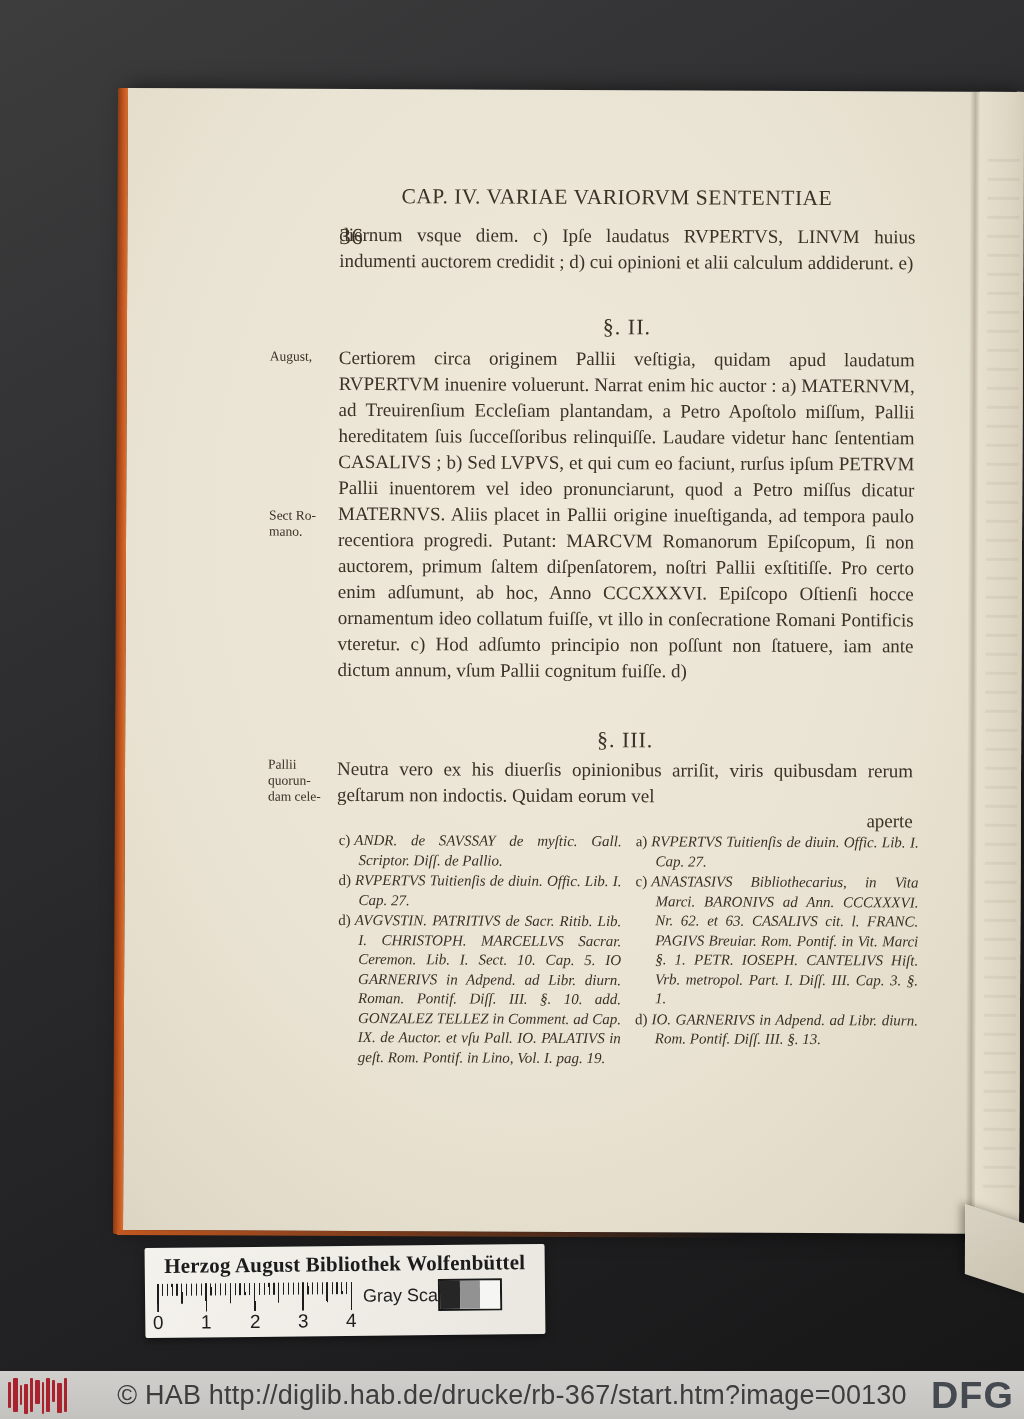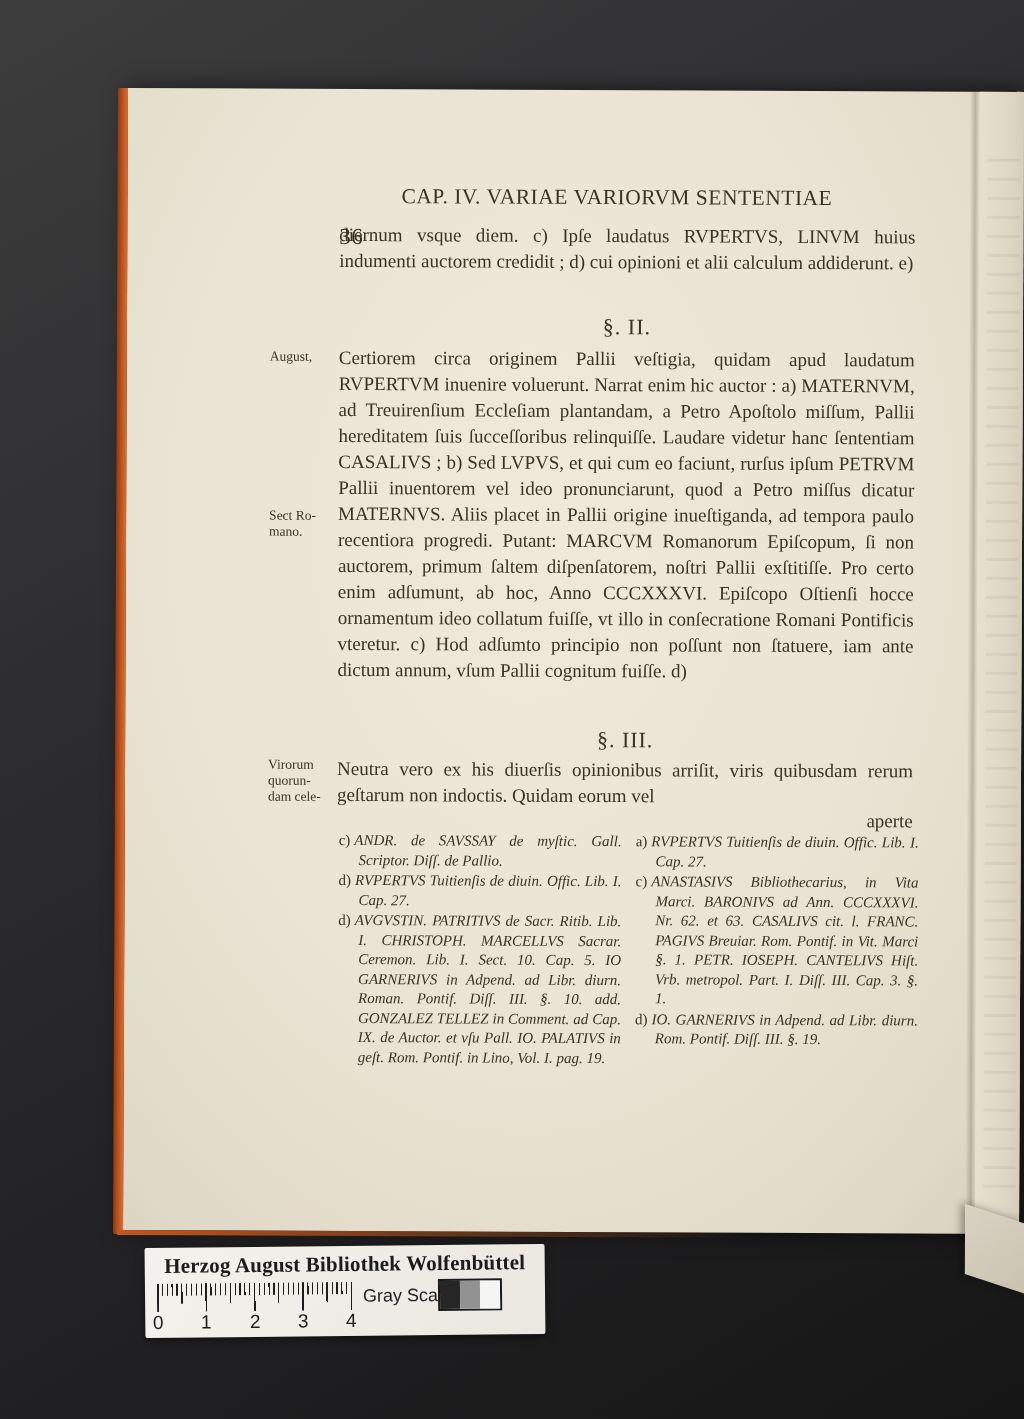--- a/index.html
+++ b/index.html
@@ -106,36 +106,36 @@
 
     <div class="body-par par-intro">diernum vsque diem. c)  Ipſe laudatus RVPERTVS, LINVM huius indumenti auctorem credidit ; d) cui opinioni et alii calculum addiderunt. e)</div>
 
     <div class="sec-heading sec2-heading">§. II.</div>
     <div class="margin-note mn-1">August,</div>
     <div class="margin-note mn-2">Sect Ro-
 mano.</div>
     <div class="body-par sec2-body">Certiorem circa originem Pallii veſtigia, quidam apud laudatum RVPERTVM inuenire voluerunt.  Narrat enim hic auctor : a) MATERNVM, ad Treuirenſium Eccleſiam plantandam, a Petro Apoſtolo miſſum, Pallii hereditatem ſuis ſucceſſoribus relinquiſſe.  Laudare videtur hanc ſententiam CASALIVS ; b) Sed LVPVS, et qui cum eo faciunt, rurſus ipſum PETRVM Pallii inuentorem vel ideo pronunciarunt, quod a Petro miſſus dicatur MATERNVS.  Aliis placet in Pallii origine inueſtiganda, ad tempora paulo recentiora progredi.  Putant: MARCVM Romanorum Epiſcopum, ſi non auctorem, primum ſaltem diſpenſatorem, noſtri Pallii exſtitiſſe.  Pro certo enim adſumunt, ab hoc, Anno CCCXXXVI. Epiſcopo Oſtienſi hocce ornamentum ideo collatum fuiſſe, vt illo in conſecratione Romani Pontificis vteretur. c)  Hod adſumto principio non poſſunt non ſtatuere, iam ante dictum annum, vſum Pallii cognitum fuiſſe. d)</div>
 
     <div class="sec-heading sec3-heading">§. III.</div>
-    <div class="margin-note mn-3">Virorum
+    <div class="margin-note mn-3">Pallii
 quorun-
 dam cele-</div>
     <div class="body-par sec3-body">Neutra vero ex his diuerſis opinionibus arriſit, viris quibusdam rerum geſtarum non indoctis.   Quidam eorum vel</div>
     <div class="hang-word">aperte</div>
 
     <div class="footnotes">
       <div class="fncol">
         <p class="fn"><span class="fn-marker">c)</span><span>ANDR. de SAVSSAY de myſtic. Gall. Scriptor. Diſſ. de Pallio.</span></p>
         <p class="fn"><span class="fn-marker">d)</span><span>RVPERTVS Tuitienſis de diuin. Offic. Lib. I. Cap. 27.</span></p>
         <p class="fn"><span class="fn-marker">d)</span><span>AVGVSTIN. PATRITIVS de Sacr. Ritib. Lib. I. CHRISTOPH. MARCELLVS Sacrar. Ceremon. Lib. I. Sect. 10. Cap. 5. IO GARNERIVS in Adpend. ad Libr. diurn. Roman. Pontif. Diſſ. III. §. 10. add. GONZALEZ TELLEZ in Comment. ad Cap. IX. de Auctor. et vſu Pall. IO. PALATIVS in geſt. Rom. Pontif. in Lino, Vol. I. pag. 19.</span></p>
       </div>
       <div class="fncol">
         <p class="fn"><span class="fn-marker">a)</span><span>RVPERTVS Tuitienſis de diuin. Offic. Lib. I. Cap. 27.</span></p>
         <p class="fn"><span class="fn-marker">c)</span><span>ANASTASIVS Bibliothecarius, in Vita Marci. BARONIVS ad Ann. CCCXXXVI. Nr. 62. et 63. CASALIVS cit. l. FRANC. PAGIVS Breuiar. Rom. Pontif. in Vit. Marci §. 1. PETR. IOSEPH. CANTELIVS Hiſt. Vrb. metropol. Part. I. Diſſ. III. Cap. 3. §. 1.</span></p>
-        <p class="fn"><span class="fn-marker">d)</span><span>IO. GARNERIVS in Adpend. ad Libr. diurn. Rom. Pontif. Diſſ. III. §. 19.</span></p>
+        <p class="fn"><span class="fn-marker">d)</span><span>IO. GARNERIVS in Adpend. ad Libr. diurn. Rom. Pontif. Diſſ. III. §. 13.</span></p>
       </div>
     </div>
   </div>
 
   <div class="label-sticker">
     <div class="label-title">Herzog August Bibliothek Wolfenbüttel</div>
     <div class="ruler">
       <div class="ticks-fine"></div>
       <div class="ticks-half"></div>
       <div class="ticks-cm"></div>
@@ -148,14 +148,31 @@
       <span style="left:194px">4</span>
     </div>
     <div class="gray-scale-label">Gray Scale</div>
     <div class="gray-scale-patch">
       <div class="cell cell-dark"></div>
       <div class="cell cell-mid"></div>
       <div class="cell cell-light"></div>
     </div>
   </div>
 
+  <div class="footer-bar">
+    <div class="hab-barcode">
+      <i style="width:3px;height:26px"></i>
+        <i style="width:5px;height:34px"></i>
+        <i style="width:2px;height:20px"></i>
+      <i style="width:4px;height:30px;margin-top:8px"></i>
+        <i style="width:3px;height:34px"></i>
+      <i style="width:5px;height:24px;margin-top:-6px"></i>
+        <i style="width:2px;height:32px;margin-top:6px"></i>
+      <i style="width:4px;height:34px"></i>
+        <i style="width:3px;height:22px;margin-top:-8px"></i>
+      <i style="width:5px;height:30px;margin-top:6px"></i>
+        <i style="width:3px;height:34px"></i>
+    </div>
+    <div class="footer-url">© HAB http://diglib.hab.de/drucke/rb-367/start.htm?image=00130</div>
+    <div class="dfg-logo">DFG</div>
+  </div>
 
 </div>
 
 </body></html>

